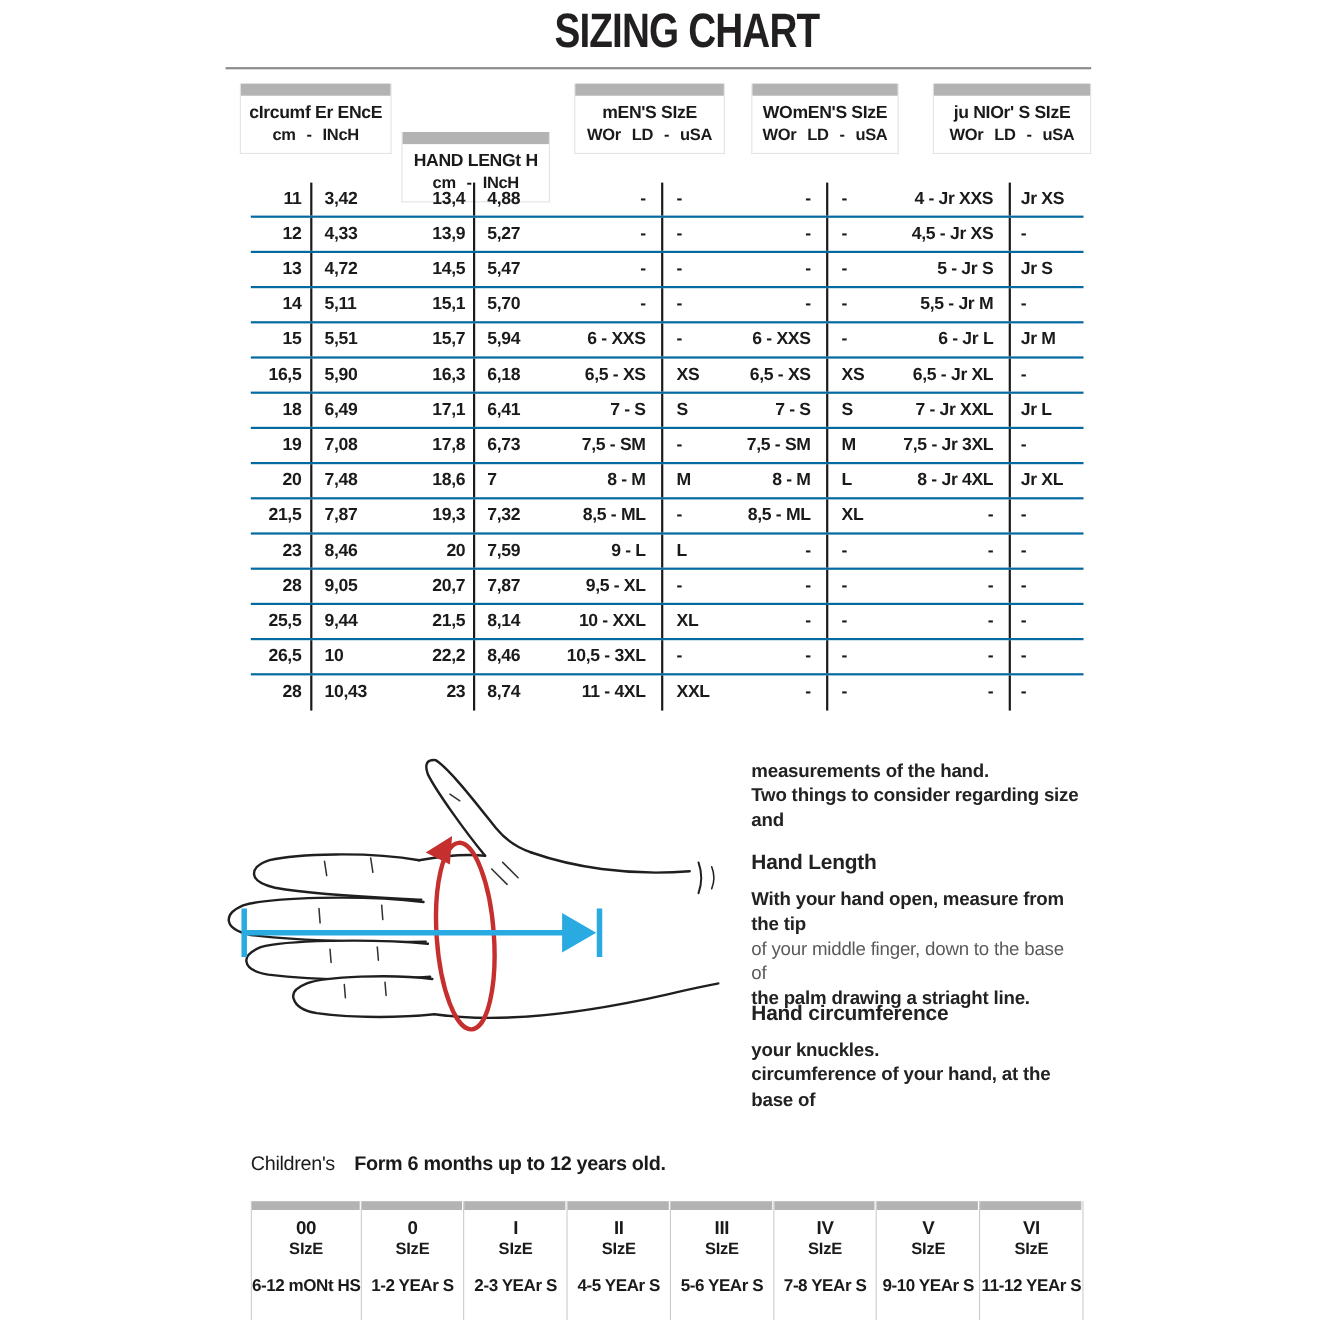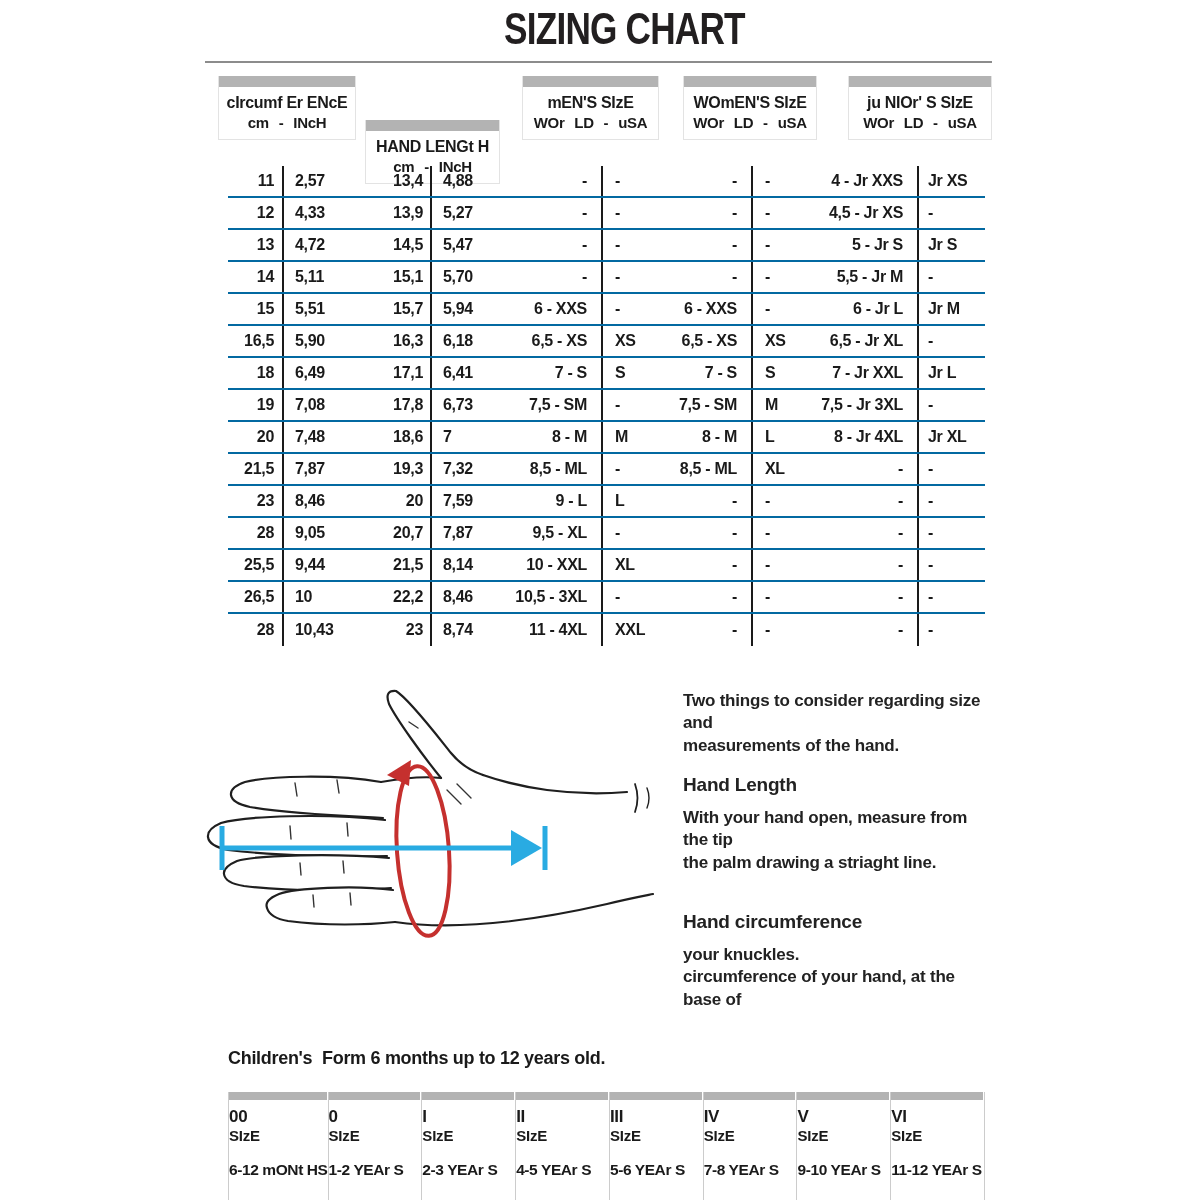--- a/index.html
+++ b/index.html
@@ -37,24 +37,24 @@
   
   #hand-illustration { position:absolute; left:195px; top:680px; width:470px; height:330px; }
 
   
   .note { position:absolute; left:683px; width:300px; font-size:17px; line-height:1.32; letter-spacing:-0.2px; }
   .note.bold, .note .bold { font-weight:bold; color:#222; }
   .note .light { font-weight:normal; color:#5a5a5a; }
   .note-heading { position:absolute; left:683px; font-size:19px; font-weight:bold; letter-spacing:-0.2px; color:#222; }
 
   
-  #children-label    { position:absolute; left:228px; top:1048px; font-size:18px; font-weight:bold; letter-spacing:-0.3px; }
+  #children-label    { position:absolute; left:228px; top:1048px; font-size:18px; font-weight:normal; letter-spacing:-0.3px; }
   #children-subtitle { position:absolute; left:322px; top:1048px; font-size:18px; font-weight:bold; letter-spacing:-0.3px; }
   #children-table { position:absolute; left:228px; top:1092px; width:757px; height:108px; display:flex; }
-  .kid-col { flex:1 1 0; border-right:1px solid #cccccc; }
+  .kid-col { flex:1 1 0; border-right:1px solid #cccccc; text-align:center; }
   .kid-col:first-child { border-left:1px solid #cccccc; }
   .kid-col .bar { height:8px; background:#b3b3b3; margin:0 1px 0 0; }
   .kid-size { margin-top:7px; font-size:17px; font-weight:bold; letter-spacing:-0.3px; line-height:1.15; }
   .kid-size-word { font-size:15px; font-weight:bold; letter-spacing:-0.2px; line-height:1.2; }
   .kid-age { margin-top:16px; font-size:15.5px; font-weight:bold; letter-spacing:-0.4px; white-space:nowrap; }
 </style>
 </head>
 <body>
 
 <div id="page">
@@ -91,21 +91,21 @@
         <div class="l2">WOr LD - uSA</div>
       </div>
     </div>
 
   <div id="size-table">
       <div class="trow">
         <div class="tcell c1">
           <span>11</span>
         </div>
         <div class="tcell c2">
-          <span>2,57</span>
+          <span>3,42</span>
           <span>13,4</span>
         </div>
         <div class="tcell c3">
           <span>4,88</span>
           <span>-</span>
         </div>
         <div class="tcell c4">
           <span>-</span>
           <span>-</span>
         </div>
@@ -499,27 +499,28 @@
 
     <g stroke="#29abe2" stroke-width="5">
       <line x1="27" y1="168" x2="336" y2="168"></line>
       <line x1="27" y1="146" x2="27" y2="190"></line>
       <line x1="350" y1="146" x2="350" y2="190"></line>
       <polygon points="316,150 347,168 316,186" fill="#29abe2" stroke="none"></polygon>
     </g>
   </svg>
 
   <div class="note bold" style="top:690px;">
+    <div>measurements of the hand.</div>
     <div>Two things to consider regarding size and</div>
-    <div>measurements of the hand.</div>
   </div>
 
   <div class="note-heading" style="top:774px;">Hand Length</div>
   <div class="note" style="top:807px;">
     <div class="bold">With your hand open, measure from the tip</div>
+    <div class="light">of your middle finger, down to the base of</div>
     <div class="bold">the palm drawing a striaght line.</div>
   </div>
 
   <div class="note-heading" style="top:911px;">Hand circumference</div>
   <div class="note bold" style="top:944px;">
     <div>your knuckles.</div>
     <div>circumference of your hand, at the base of</div>
   </div>
 
   <div id="children-label">Children's</div>

